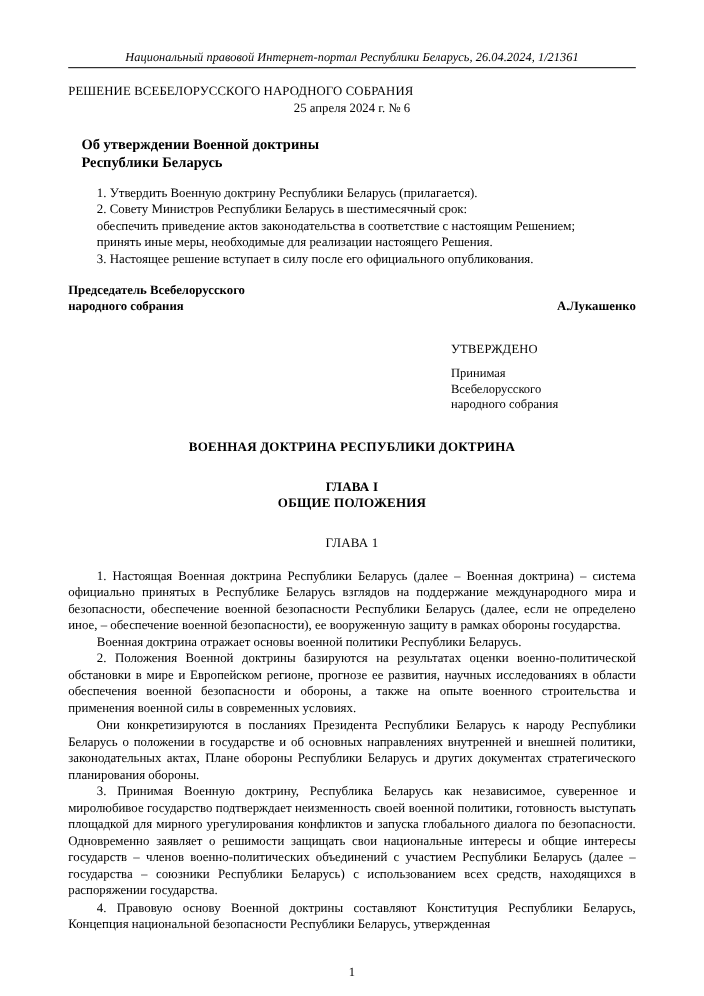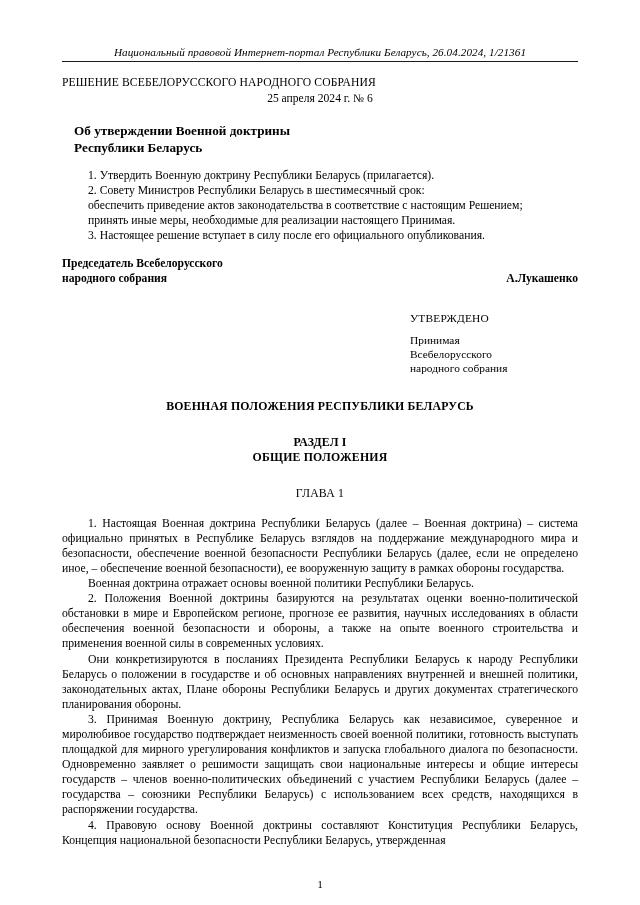--- a/index.html
+++ b/index.html
@@ -181,43 +181,43 @@
 
     <div class="subject">
       <div>Об утверждении Военной доктрины</div>
       <div>Республики Беларусь</div>
     </div>
 
     <div class="provisions">
       <p class="p-just p-indent p-nowrap-line">1. Утвердить Военную доктрину Республики Беларусь (прилагается).</p>
       <p class="p-just p-indent p-nowrap-line">2. Совету Министров Республики Беларусь в шестимесячный срок:</p>
       <p class="p-just p-indent">обеспечить приведение актов законодательства в соответствие с настоящим Решением;</p>
-      <p class="p-just p-indent">принять иные меры, необходимые для реализации настоящего Принимая.</p>
+      <p class="p-just p-indent">принять иные меры, необходимые для реализации настоящего Решения.</p>
       <p class="p-just p-indent">3. Настоящее решение вступает в силу после его официального опубликования.</p>
     </div>
 
     <div class="signature">
       <div>Председатель Всебелорусского</div>
       <div class="sig-role-2">
         <span>народного собрания</span>
         <span>А.Лукашенко</span>
       </div>
     </div>
 
     <div class="approval">
       <div class="appr-title">УТВЕРЖДЕНО</div>
       <div class="appr-line">Принимая</div>
       <div class="appr-line">Всебелорусского</div>
       <div class="appr-line">народного собрания</div>
     </div>
 
-    <div class="doctrine-title">ВОЕННАЯ ПОЛОЖЕНИЯ РЕСПУБЛИКИ БЕЛАРУСЬ</div>
+    <div class="doctrine-title">ВОЕННАЯ ДОКТРИНА РЕСПУБЛИКИ ДОКТРИНА</div>
 
     <div class="section-heading">
-      <div>РАЗДЕЛ I</div>
+      <div>ГЛАВА I</div>
       <div>ОБЩИЕ ПОЛОЖЕНИЯ</div>
     </div>
 
     <div class="chapter-heading">
       <div>ГЛАВА 1</div>
     </div>
 
     <div class="body-text">
       <p>1. Настоящая Военная доктрина Республики Беларусь (далее – Военная доктрина) – система официально принятых в Республике Беларусь взглядов на поддержание международного мира и безопасности, обеспечение военной безопасности Республики Беларусь (далее, если не определено иное, – обеспечение военной безопасности), ее вооруженную защиту в рамках обороны государства.</p>
       <p>Военная доктрина отражает основы военной политики Республики Беларусь.</p>

